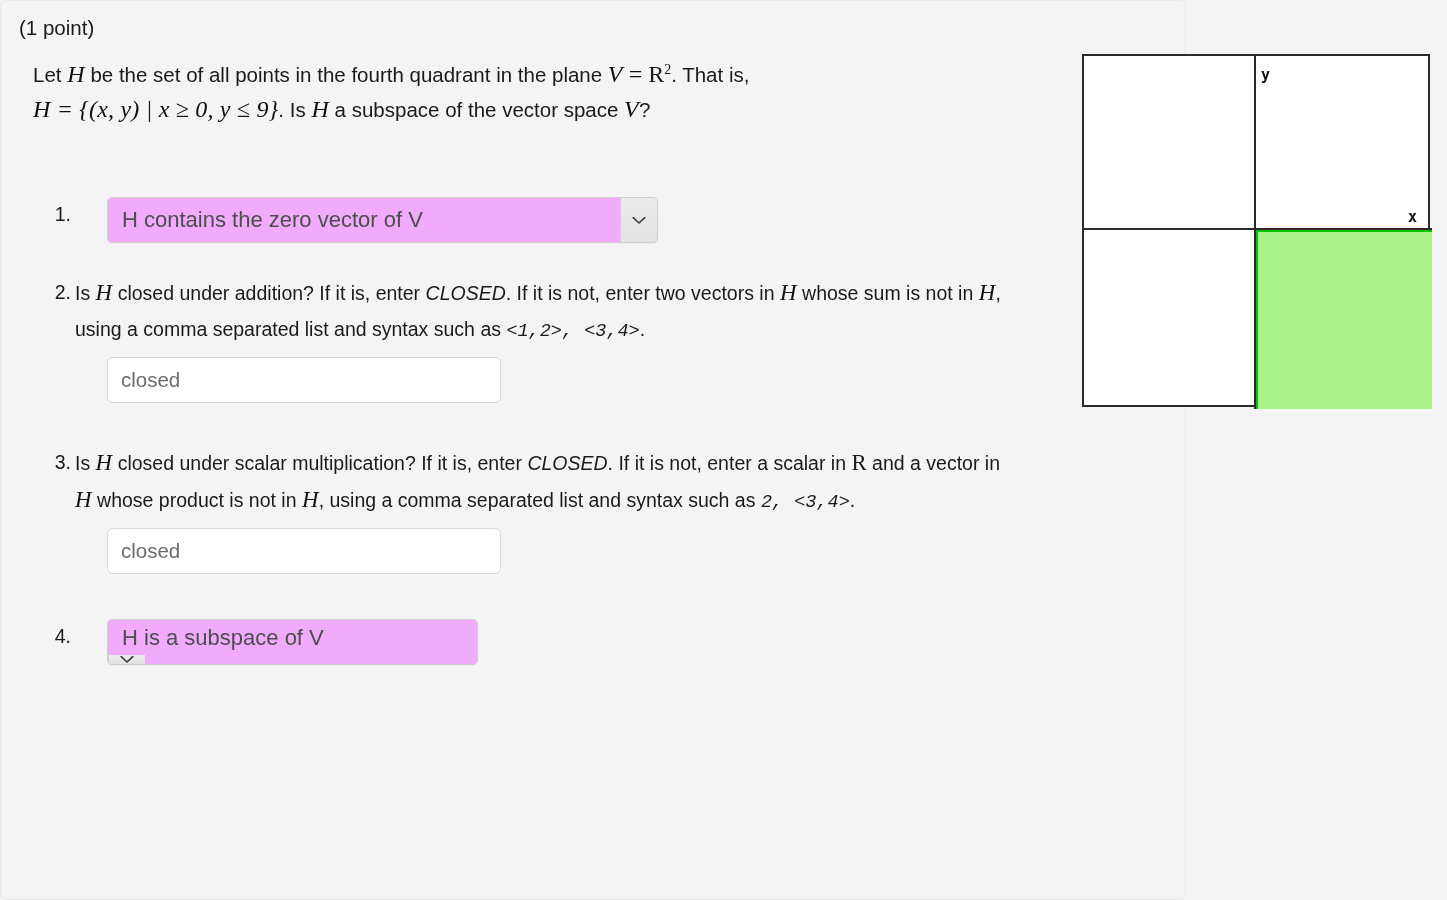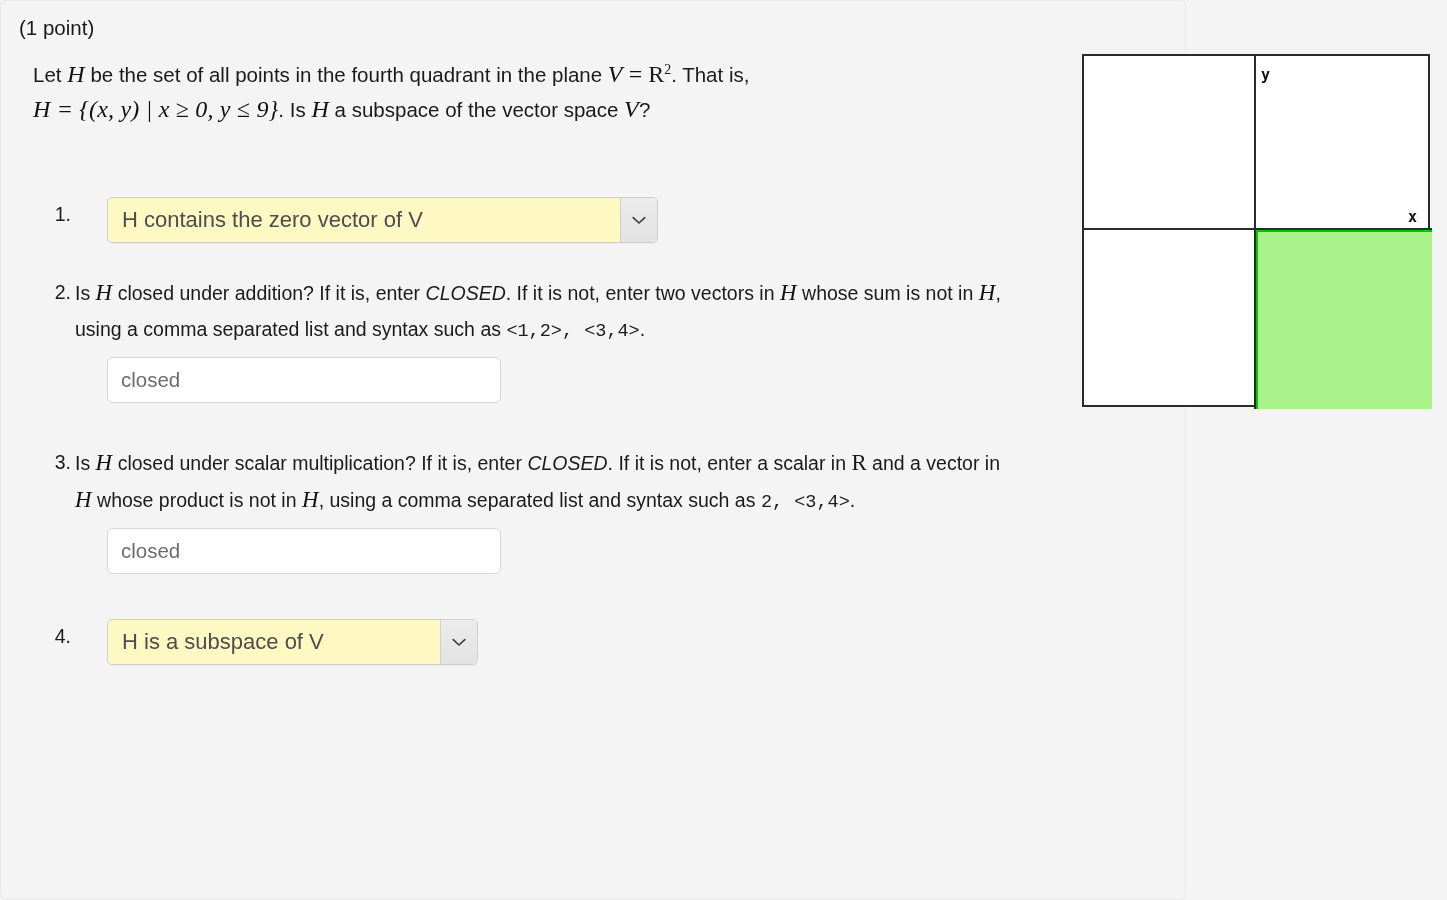--- a/index.html
+++ b/index.html
@@ -75,20 +75,21 @@
     font-family: "Liberation Serif", "DejaVu Serif", serif;
     font-style: normal;
     font-size: .68em;
     vertical-align: super;
     line-height: 0;
   }
   .mono {
     font-family: "Liberation Mono", "DejaVu Sans Mono", monospace;
     font-size: .95em;
     letter-spacing: 0px;
+    font-style: italic;
   }
   .ital {
     font-style: italic;
   }
 
   
   ol.parts {
     list-style: none;
     margin: 0;
     padding: 0;
@@ -125,30 +126,30 @@
 
   
   .answer-row {
     margin-top: 8px;
     margin-left: 32px;
   }
 
   .select-box {
     display: inline-flex;
     align-items: stretch;
-    background: #fef9c3;
+    background: #f0abfc;
     border: 1px solid #cfcfcf;
     border-radius: 5px;
     height: 46px;
     box-sizing: border-box;
     overflow: hidden;
     box-shadow: 0 1px 1px rgba(0,0,0,0.04);
   }
   .select-box.wide  { width: 551px; }
-  .select-box.narrow{ width: 371px; }
+  .select-box.narrow{ width: 371px; flex-direction: column; }
 
   .select-value {
     flex: 1 1 auto;
     display: flex;
     align-items: center;
     padding-left: 14px;
     font-size: 22px;
     color: #4d4d4d;
     font-family: "Liberation Sans", sans-serif;
     white-space: nowrap;

